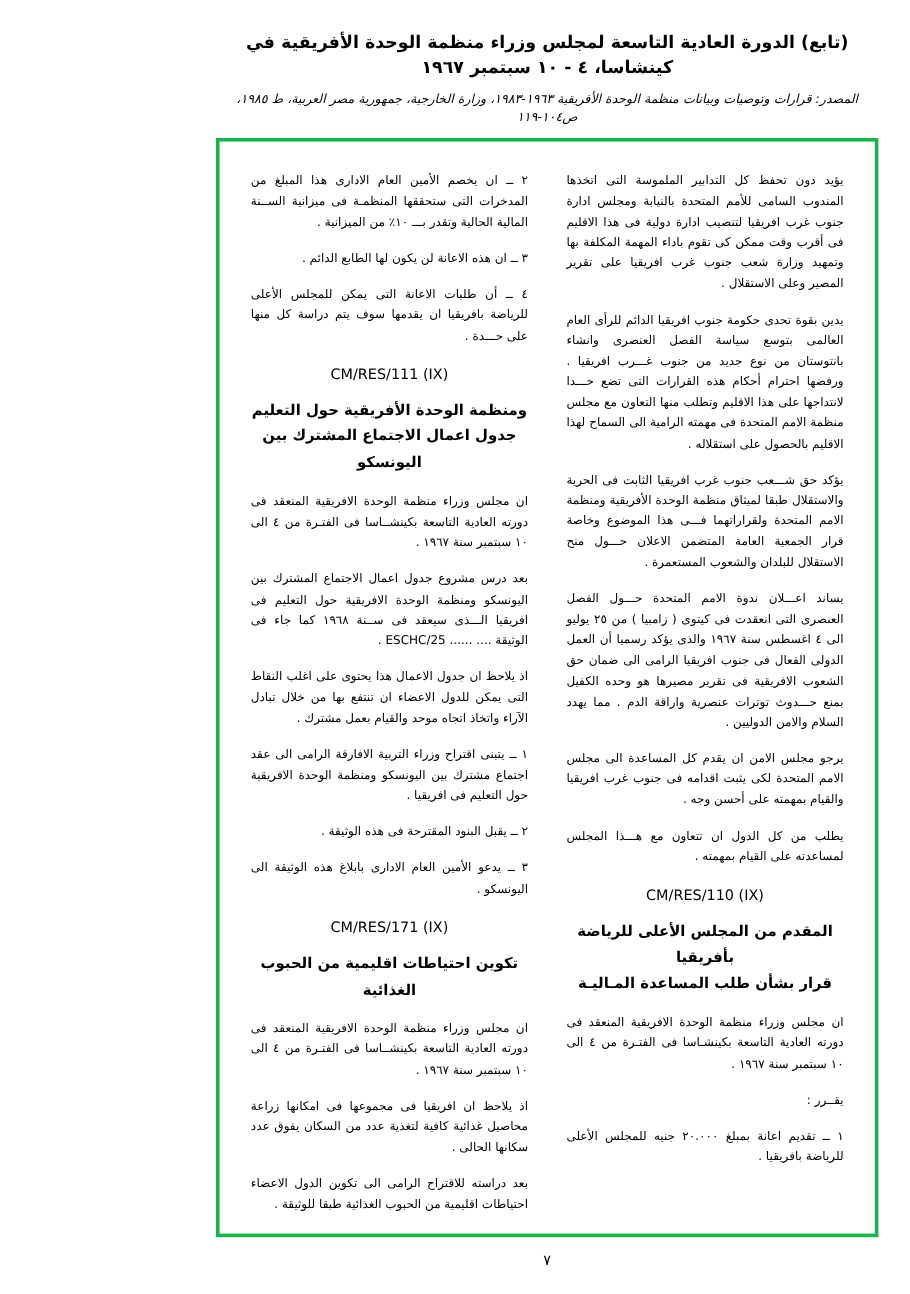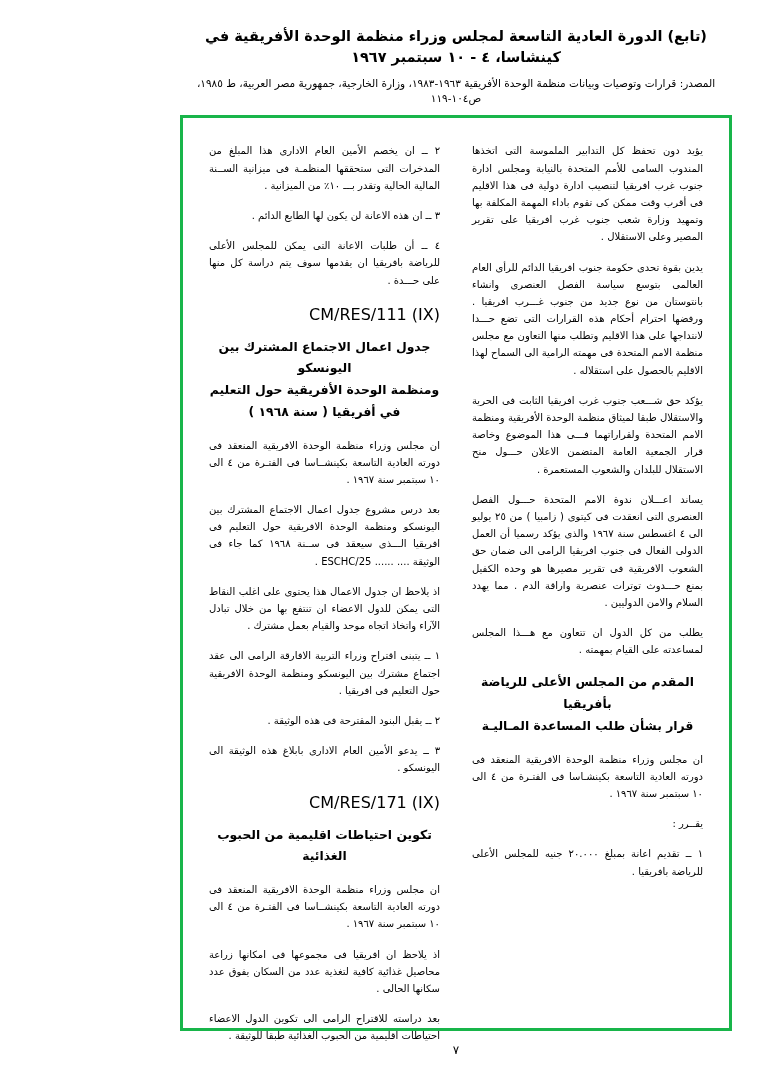--- a/index.html
+++ b/index.html
@@ -32,20 +32,21 @@
     line-height: 1.45;
     direction: rtl;
     margin: 4px 0 8px 0;
     letter-spacing: 0;
   }
   .doc-source {
     font-size: 10.5px;
     line-height: 1.4;
     direction: rtl;
     margin: 0 0 10px 0;
+    font-style: italic;
   }
   .frame {
     border: 3px solid #18b54a;
     box-sizing: border-box;
     height: 916px;
     padding: 24px 20px 12px 20px;
     position: relative;
   }
   .columns {
     display: flex;
@@ -62,24 +63,24 @@
   .col-left  { padding-right: 16px; padding-left: 6px; }
   p.para {
     font-size: 10px;
     line-height: 1.72;
     margin: 0 0 13px 0;
     text-align: justify;
     text-justify: inter-word;
     direction: rtl;
   }
   .res-code {
-    font-size: 16px;
+    font-size: 12px;
     margin: 16px 0 12px 0;
     direction: ltr;
-    text-align: right;
+    text-align: center;
     unicode-bidi: plaintext;
     font-family: "DejaVu Sans", sans-serif;
   }
   .res-title {
     font-size: 12.4px;
     font-weight: bold;
     text-align: center;
     line-height: 1.75;
     margin: 0 0 14px 0;
     direction: rtl;
@@ -104,43 +105,44 @@
 
   <div class="frame">
     <div class="columns">
 
       <div class="col col-right">
 
         <p class="para">يؤيد دون تحفظ كل التدابير الملموسة التى اتخذها المندوب السامى للأمم المتحدة بالنيابة ومجلس ادارة جنوب غرب افريقيا لتنصيب ادارة دولية فى هذا الاقليم فى أقرب وقت ممكن كى تقوم باداء المهمة المكلفة بها وتمهيد وزارة شعب جنوب غرب افريقيا على تقرير المصير وعلى الاستقلال .</p>
         <p class="para">يدين بقوة تحدى حكومة جنوب افريقيا الدائم للرأى العام العالمى بتوسع سياسة الفصل العنصرى وانشاء بانتوستان من نوع جديد من جنوب غـــرب افريقيا . ورفضها احترام أحكام هذه القرارات التى تضع حـــدا لانتداجها على هذا الاقليم وتطلب منها التعاون مع مجلس منظمة الامم المتحدة فى مهمته الرامية الى السماح لهذا الاقليم بالحصول على استقلاله .</p>
         <p class="para">يؤكد حق شـــعب جنوب غرب افريقيا الثابت فى الحرية والاستقلال طبقا لميثاق منظمة الوحدة الأفريقية ومنظمة الامم المتحدة ولقراراتهما فـــى هذا الموضوع وخاصة قرار الجمعية العامة المتضمن الاعلان حـــول منح الاستقلال للبلدان والشعوب المستعمرة .</p>
         <p class="para">يساند اعـــلان ندوة الامم المتحدة حـــول الفصل العنصرى التى انعقدت فى كيتوى ( زامبيا ) من ٢٥ يوليو الى ٤ اغسطس سنة ١٩٦٧ والذى يؤكد رسميا أن العمل الدولى الفعال فى جنوب افريقيا الرامى الى ضمان حق الشعوب الافريقية فى تقرير مصيرها هو وحده الكفيل بمنع حـــدوث توترات عنصرية واراقة الدم . مما يهدد السلام والامن الدوليين .</p>
+        <p class="para">يرجو مجلس الامن ان يقدم كل المساعدة الى مجلس الامم المتحدة لكى يثبت اقدامه فى جنوب غرب افريقيا والقيام بمهمته على أحسن وجه .</p>
         <p class="para">يطلب من كل الدول ان تتعاون مع هـــذا المجلس لمساعدته على القيام بمهمته .</p>
 
+        <div class="res-code">CM/RES/110  (IX)</div>
         <div class="res-title">
           <span class="line">المقدم من المجلس الأعلى للرياضة بأفريقيا</span>
           <span class="line">قرار بشأن طلب المساعدة المـاليـة</span>
         </div>
         <p class="para">ان مجلس وزراء منظمة الوحدة الافريقية المنعقد فى دورته العادية التاسعة بكينشـاسا فى الفتـرة من ٤ الى ١٠ سبتمبر سنة ١٩٦٧ .</p>
         <p class="para">يقــرر :</p>
         <p class="para">١ ــ تقديم اعانة بمبلغ ٢٠.٠٠٠ جنيه للمجلس الأعلى للرياضة بافريقيا .</p>
 
       </div>
 
       <div class="col col-left">
 
         <p class="para">٢ ــ ان يخصم الأمين العام الادارى هذا المبلغ من المدخرات التى ستحققها المنظمـة فى ميزانية الســنة المالية الحالية وتقدر بـــ ١٠٪ من الميزانية .</p>
         <p class="para">٣ ــ ان هذه الاعانة لن يكون لها الطابع الدائم .</p>
         <p class="para">٤ ــ أن طلبات الاعانة التى يمكن للمجلس الأعلى للرياضة بافريقيا ان يقدمها سوف يتم دراسة كل منها على حـــدة .</p>
 
         <div class="res-code">CM/RES/111  (IX)</div>
         <div class="res-title">
+          <span class="line">ومنظمة الوحدة الأفريقية حول التعليم</span>
           <span class="line">جدول اعمال الاجتماع المشترك بين اليونسكو</span>
-          <span class="line">ومنظمة الوحدة الأفريقية حول التعليم</span>
-          <span class="line">في أفريقيا ( سنة ١٩٦٨ )</span>
         </div>
         <p class="para">ان مجلس وزراء منظمة الوحدة الافريقية المنعقد فى دورته العادية التاسعة بكينشــاسا فى الفتـرة من ٤ الى ١٠ سبتمبر سنة ١٩٦٧ .</p>
         <p class="para">بعد درس مشروع جدول اعمال الاجتماع المشترك بين اليونسكو ومنظمة الوحدة الافريقية حول التعليم فى افريقيا الـــذى سيعقد فى ســنة ١٩٦٨ كما جاء فى الوثيقة .... ...... ESCHC/25 .</p>
         <p class="para">اذ يلاحظ ان جدول الاعمال هذا يحتوى على اغلب النقاط التى يمكن للدول الاعضاء ان تنتفع بها من خلال تبادل الآراء واتخاذ اتجاه موحد والقيام بعمل مشترك .</p>
         <p class="para">١ ــ يتبنى اقتراح وزراء التربية الافارقة الرامى الى عقد اجتماع مشترك بين اليونسكو ومنظمة الوحدة الافريقية حول التعليم فى افريقيا .</p>
         <p class="para">٢ ــ يقبل البنود المقترحة فى هذه الوثيقة .</p>
         <p class="para">٣ ــ يدعو الأمين العام الادارى بابلاغ هذه الوثيقة الى اليونسكو .</p>
 
         <div class="res-code">CM/RES/171  (IX)</div>
         <div class="res-title">

